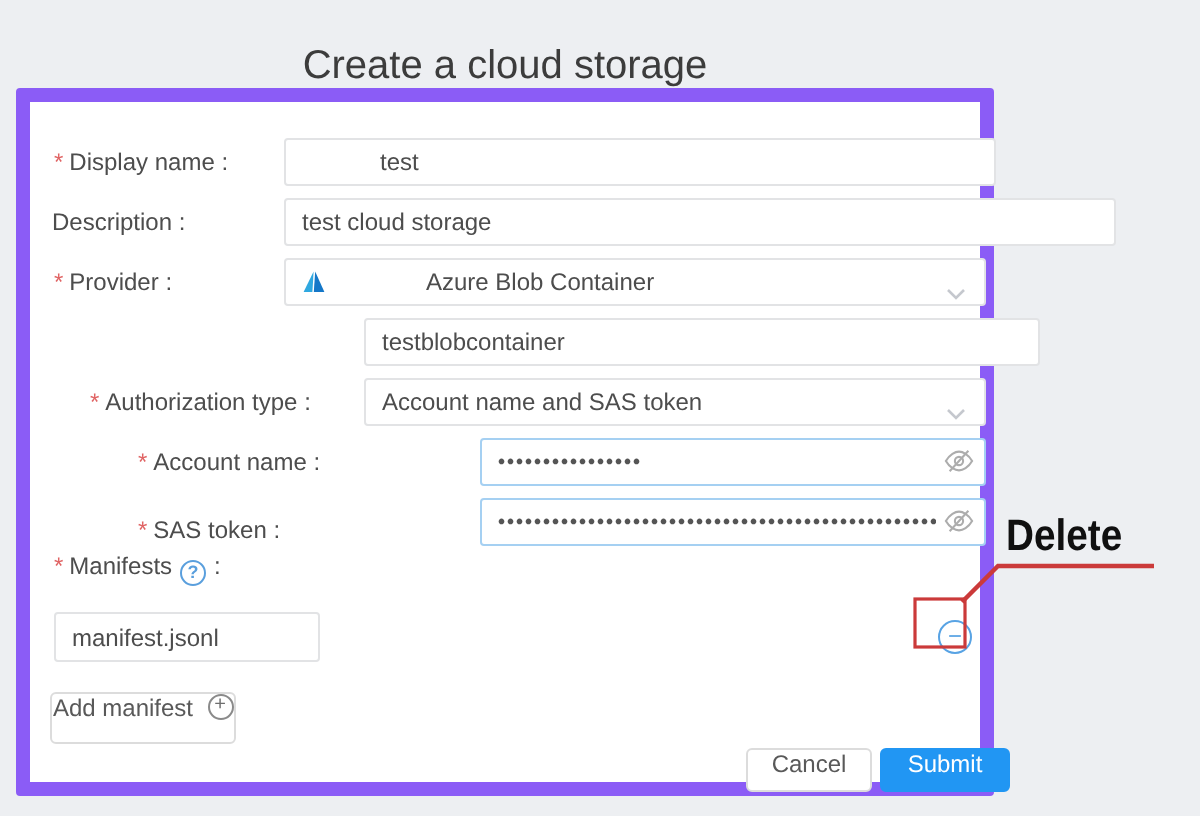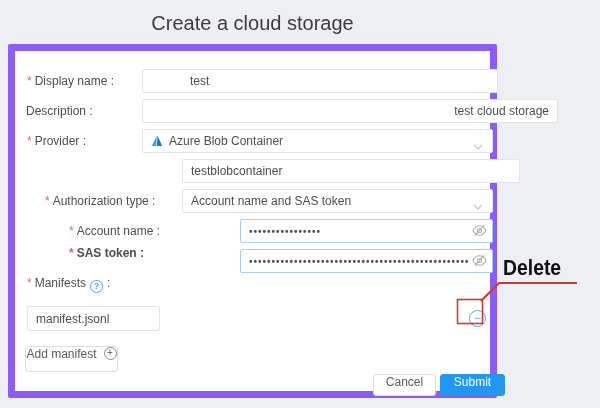--- a/index.html
+++ b/index.html
@@ -3,21 +3,21 @@
 <meta charset="utf-8">
 <style>
   html,body{margin:0;padding:0;}
   .page{
     position:relative; width:600px; height:408px;
     background:#edeff2; overflow:hidden;
     font-family:"Liberation Sans", sans-serif;
     -webkit-font-smoothing:antialiased;
   }
   .page-title{
-    position:absolute; left:8px; top:12px; width:489px;
+    position:absolute; left:8px; top:22px; width:489px;
     text-align:center; font-size:20px; color:#3c3c3c; font-weight:400;
   }
   .card{
     position:absolute; left:8px; top:44px; width:489px; height:354px;
     background:#ffffff; border:7px solid #8b5cf6; box-sizing:border-box;
     border-radius:2px;
   }
   .flabel{
     position:absolute; height:24px; line-height:24px;
     font-size:12px; color:#4d4d4d; white-space:nowrap;
@@ -31,21 +31,21 @@
   }
   .pwd{
     border-color:#a5d0f2;
     font-size:10px; letter-spacing:1px; font-weight:bold; color:#555;
     padding-right:24px;
   }
   .select{
     position:absolute; height:24px; box-sizing:border-box;
     border:1px solid #e2e3e5; border-radius:2px; background:#fff;
     font-size:12px; color:#4d4d4d; display:flex; align-items:center;
-    padding:4px 8px; cursor:pointer;
+    padding:4px 8px; cursor:pointer;gap:44px;
   }
   .select .stext{ margin-left:6px; }
   .select .chev{ position:absolute; right:9px; top:9px; }
   .eye{
     position:absolute; width:15px; height:15px; top:4px; cursor:pointer;
   }
   .help-icon{
     display:inline-block; width:13px; height:13px; box-sizing:border-box;
     border:1px solid #5a9fdd; border-radius:50%; color:#5a9fdd;
     font-size:9px; line-height:11px; text-align:center; font-weight:bold;
@@ -82,21 +82,21 @@
 <div class="page">
 
   <div class="page-title">Create a cloud storage</div>
 
   <div class="card">
 
     <div class="flabel" style="left:12px; top:18px;"><span class="req">*</span><span>Display name :</span></div>
     <input class="tinput" style="left: 127px; top: 18px; width: 356px; padding-left: 47px;" value="test">
 
     <div class="flabel" style="left:11px; top:48px;"><span>Description :</span></div>
-    <input class="tinput" style="left: 127px; top: 48px; width: 416px; text-align: right;" value="test cloud storage">
+    <input class="tinput" style="left: 127px; top: 48px; width: 416px;" value="test cloud storage">
 
     <div class="flabel" style="left:12px; top:78px;"><span class="req">*</span><span>Provider :</span></div>
     <div class="select" style="left:127px; top:78px; width:351px;">
       <span style="display:inline-flex;">
         <svg width="12" height="12" viewBox="0 0 12 12">
           <polygon points="5.8,0.8 0.8,11 5.2,11" fill="#2fa8e0"></polygon>
           <polygon points="6.6,0.8 11.2,11 5.9,11" fill="#1477c8"></polygon>
         </svg>
       </span>
       <span class="stext">Azure Blob Container</span>
@@ -122,21 +122,21 @@
     <div class="flabel" style="left:54px; top:168px;"><span class="req">*</span><span>Account name :</span></div>
     <input class="tinput pwd" style="left: 225px; top: 168px; width: 253px;" value="••••••••••••••••">
     <span class="eye" style="left:457px; top:172px;">
       <svg width="15" height="15" viewBox="0 0 16 16">
         <path d="M1 8 C3 4.5 6 3 8 3 C10 3 13 4.5 15 8 C13 11.5 10 13 8 13 C6 13 3 11.5 1 8 Z" fill="none" stroke="#adadad" stroke-width="1.1"></path>
         <circle cx="8" cy="8" r="2.2" fill="none" stroke="#adadad" stroke-width="1.1"></circle>
         <line x1="3" y1="13.5" x2="13" y2="2.5" stroke="#adadad" stroke-width="1.1"></line>
       </svg>
     </span>
 
-    <div class="flabel" style="left:54px; top:190px;font-weight:bold;"><span class="req">*</span><span>SAS token :</span></div>
+    <div class="flabel" style="left:54px; top:202px;"><span class="req">*</span><span>SAS token :</span></div>
     <input class="tinput pwd" style="left: 225px; top: 198px; width: 253px;" value="••••••••••••••••••••••••••••••••••••••••••••••••••••••••••">
     <span class="eye" style="left:457px; top:202px;">
       <svg width="15" height="15" viewBox="0 0 16 16">
         <path d="M1 8 C3 4.5 6 3 8 3 C10 3 13 4.5 15 8 C13 11.5 10 13 8 13 C6 13 3 11.5 1 8 Z" fill="none" stroke="#adadad" stroke-width="1.1"></path>
         <circle cx="8" cy="8" r="2.2" fill="none" stroke="#adadad" stroke-width="1.1"></circle>
         <line x1="3" y1="13.5" x2="13" y2="2.5" stroke="#adadad" stroke-width="1.1"></line>
       </svg>
     </span>
 
     <div class="flabel" style="left:12px; top:222px; height:20px; line-height:20px;">

